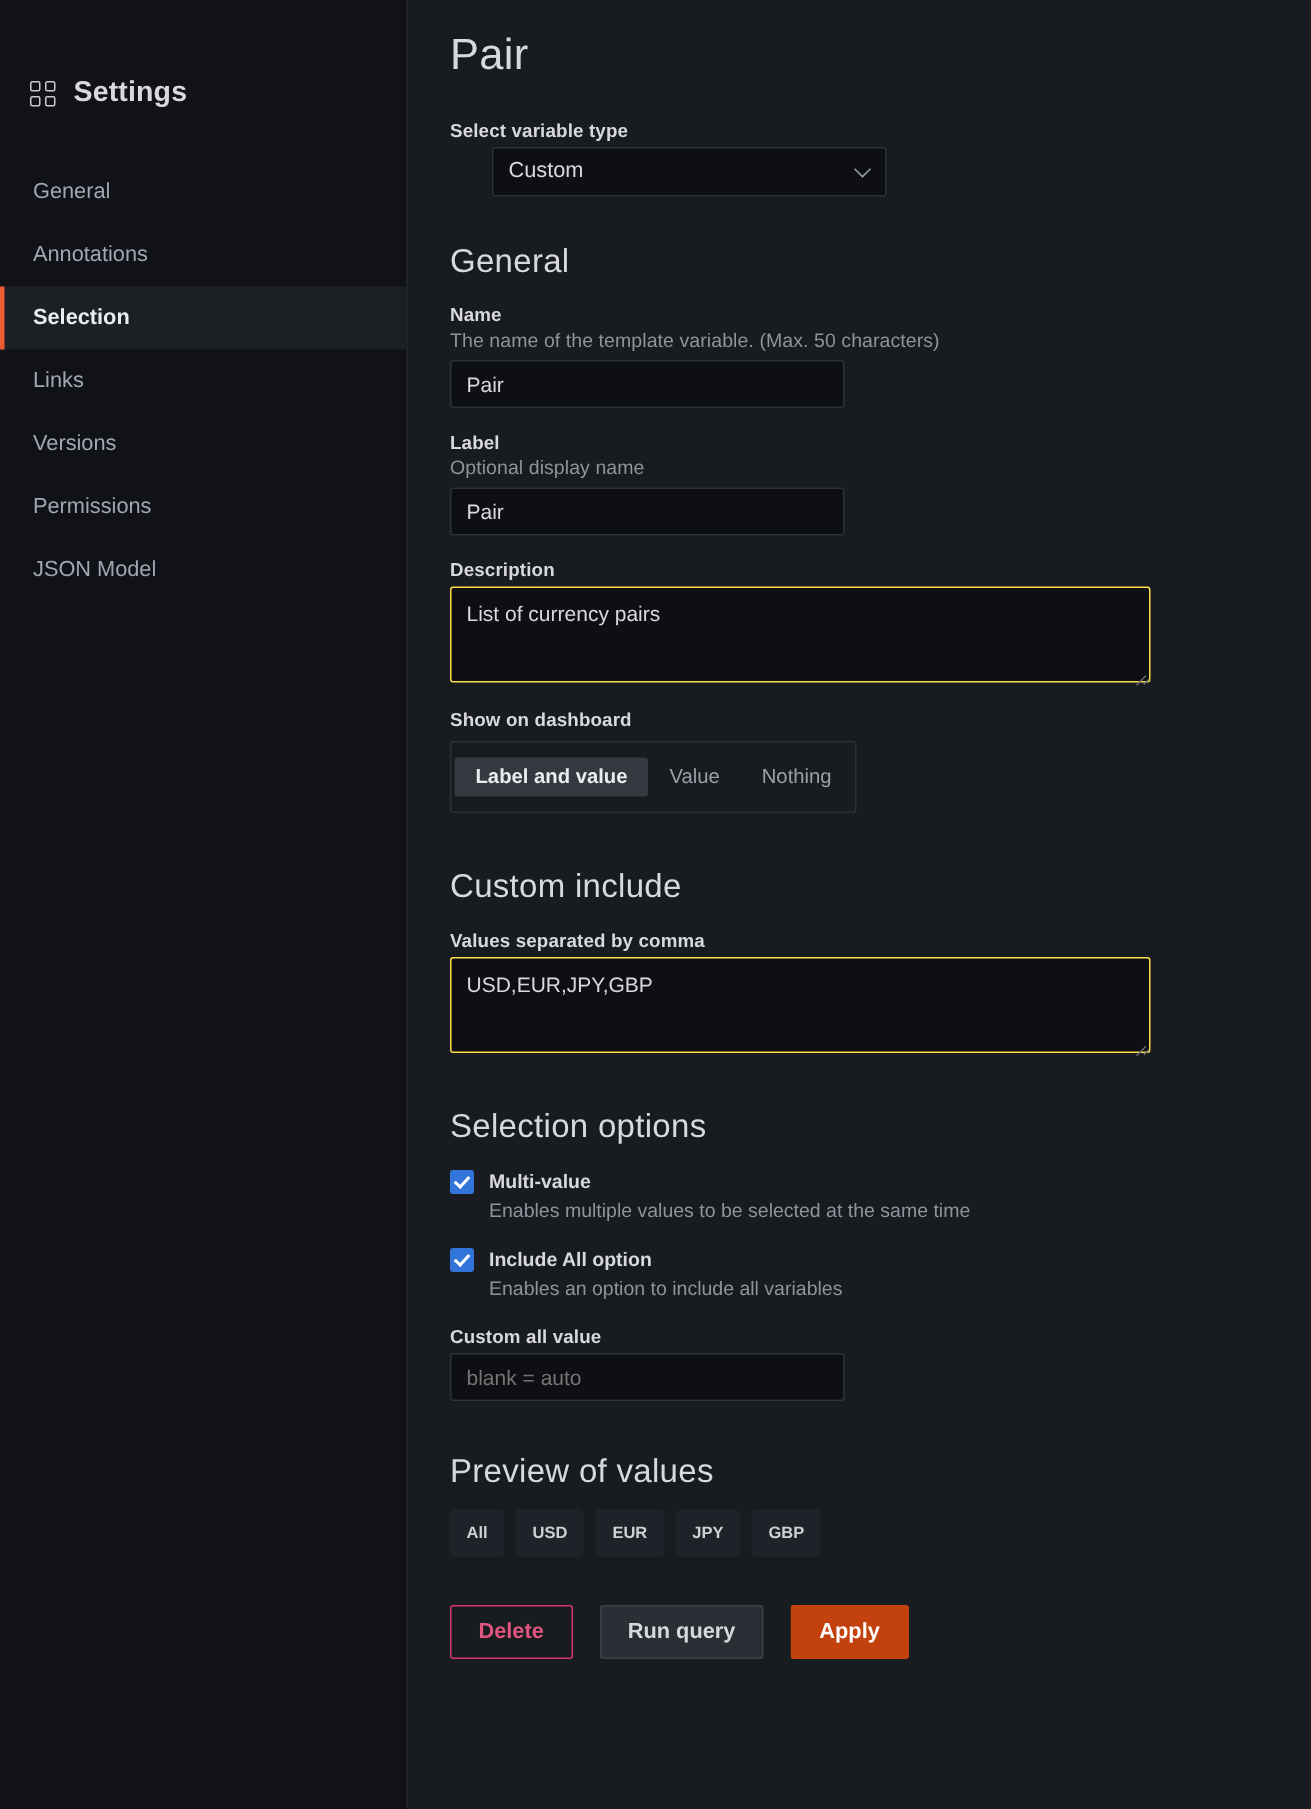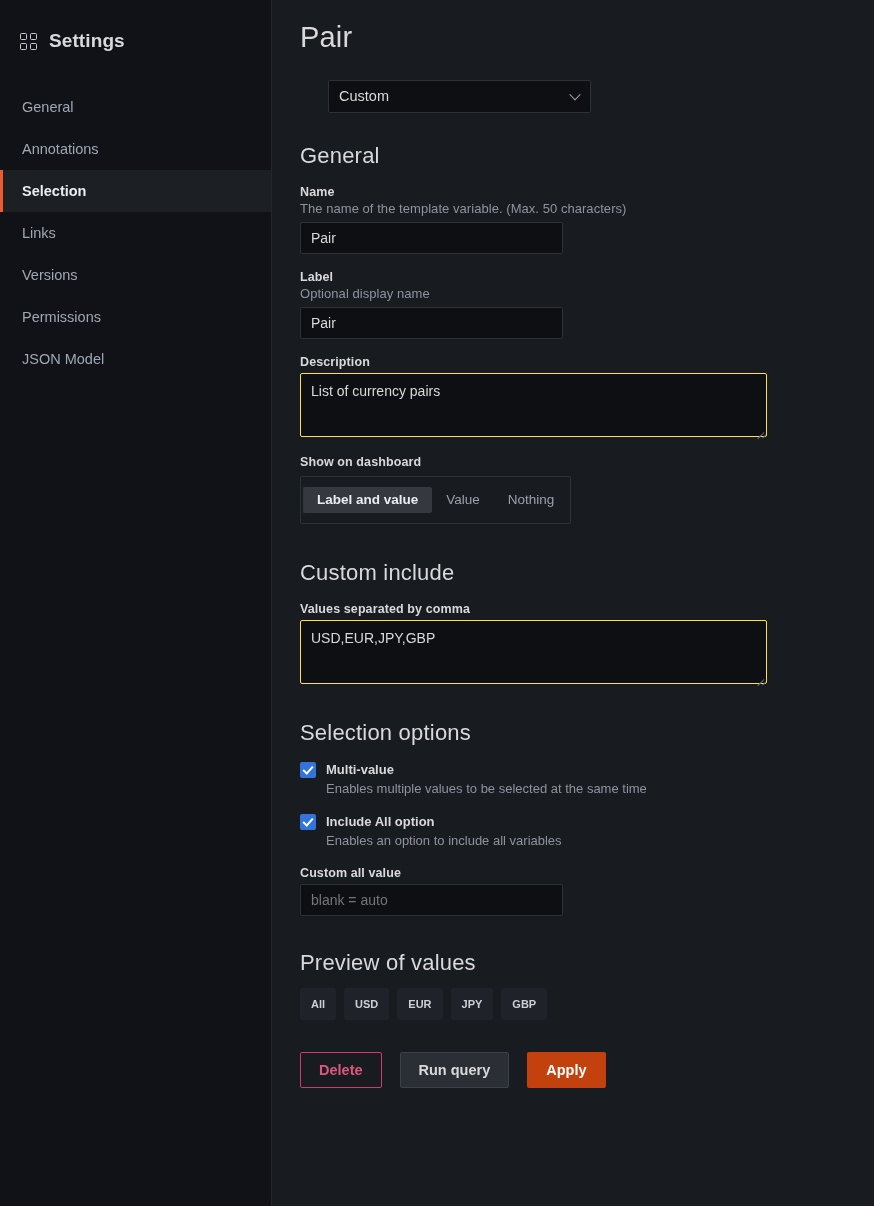--- a/index.html
+++ b/index.html
@@ -17,21 +17,21 @@
     overflow: hidden;
   }
 
   
   .sidebar {
     width: 272px;
     min-width: 272px;
     height: 1206px;
     background: #111217;
     border-right: 1px solid #23262b;
-    padding-top: 24px;
+    padding-top: 45px;
   }
   .settings-header {
     display: flex;
     align-items: center;
     gap: 12px;
     padding: 0 0 0 20px;
     height: 34px;
   }
   .grid-icon {
     width: 17px; height: 17px;
@@ -345,20 +345,21 @@
         <span>JSON Model</span>
       </div>
     </nav>
   </aside>
 
   <main class="main">
 
     <h1 class="page-title">Pair</h1>
 
     <div class="field">
+      <span class="field-label">Select variable type</span>
       <div class="select" style="margin-top:4px;margin-left:28px;">
         <span>Custom</span>
         <span class="chevron"></span>
       </div>
     </div>
 
     <h2 class="section-title mt-sec">General</h2>
 
     <div class="field">
       <span class="field-label">Name</span>

